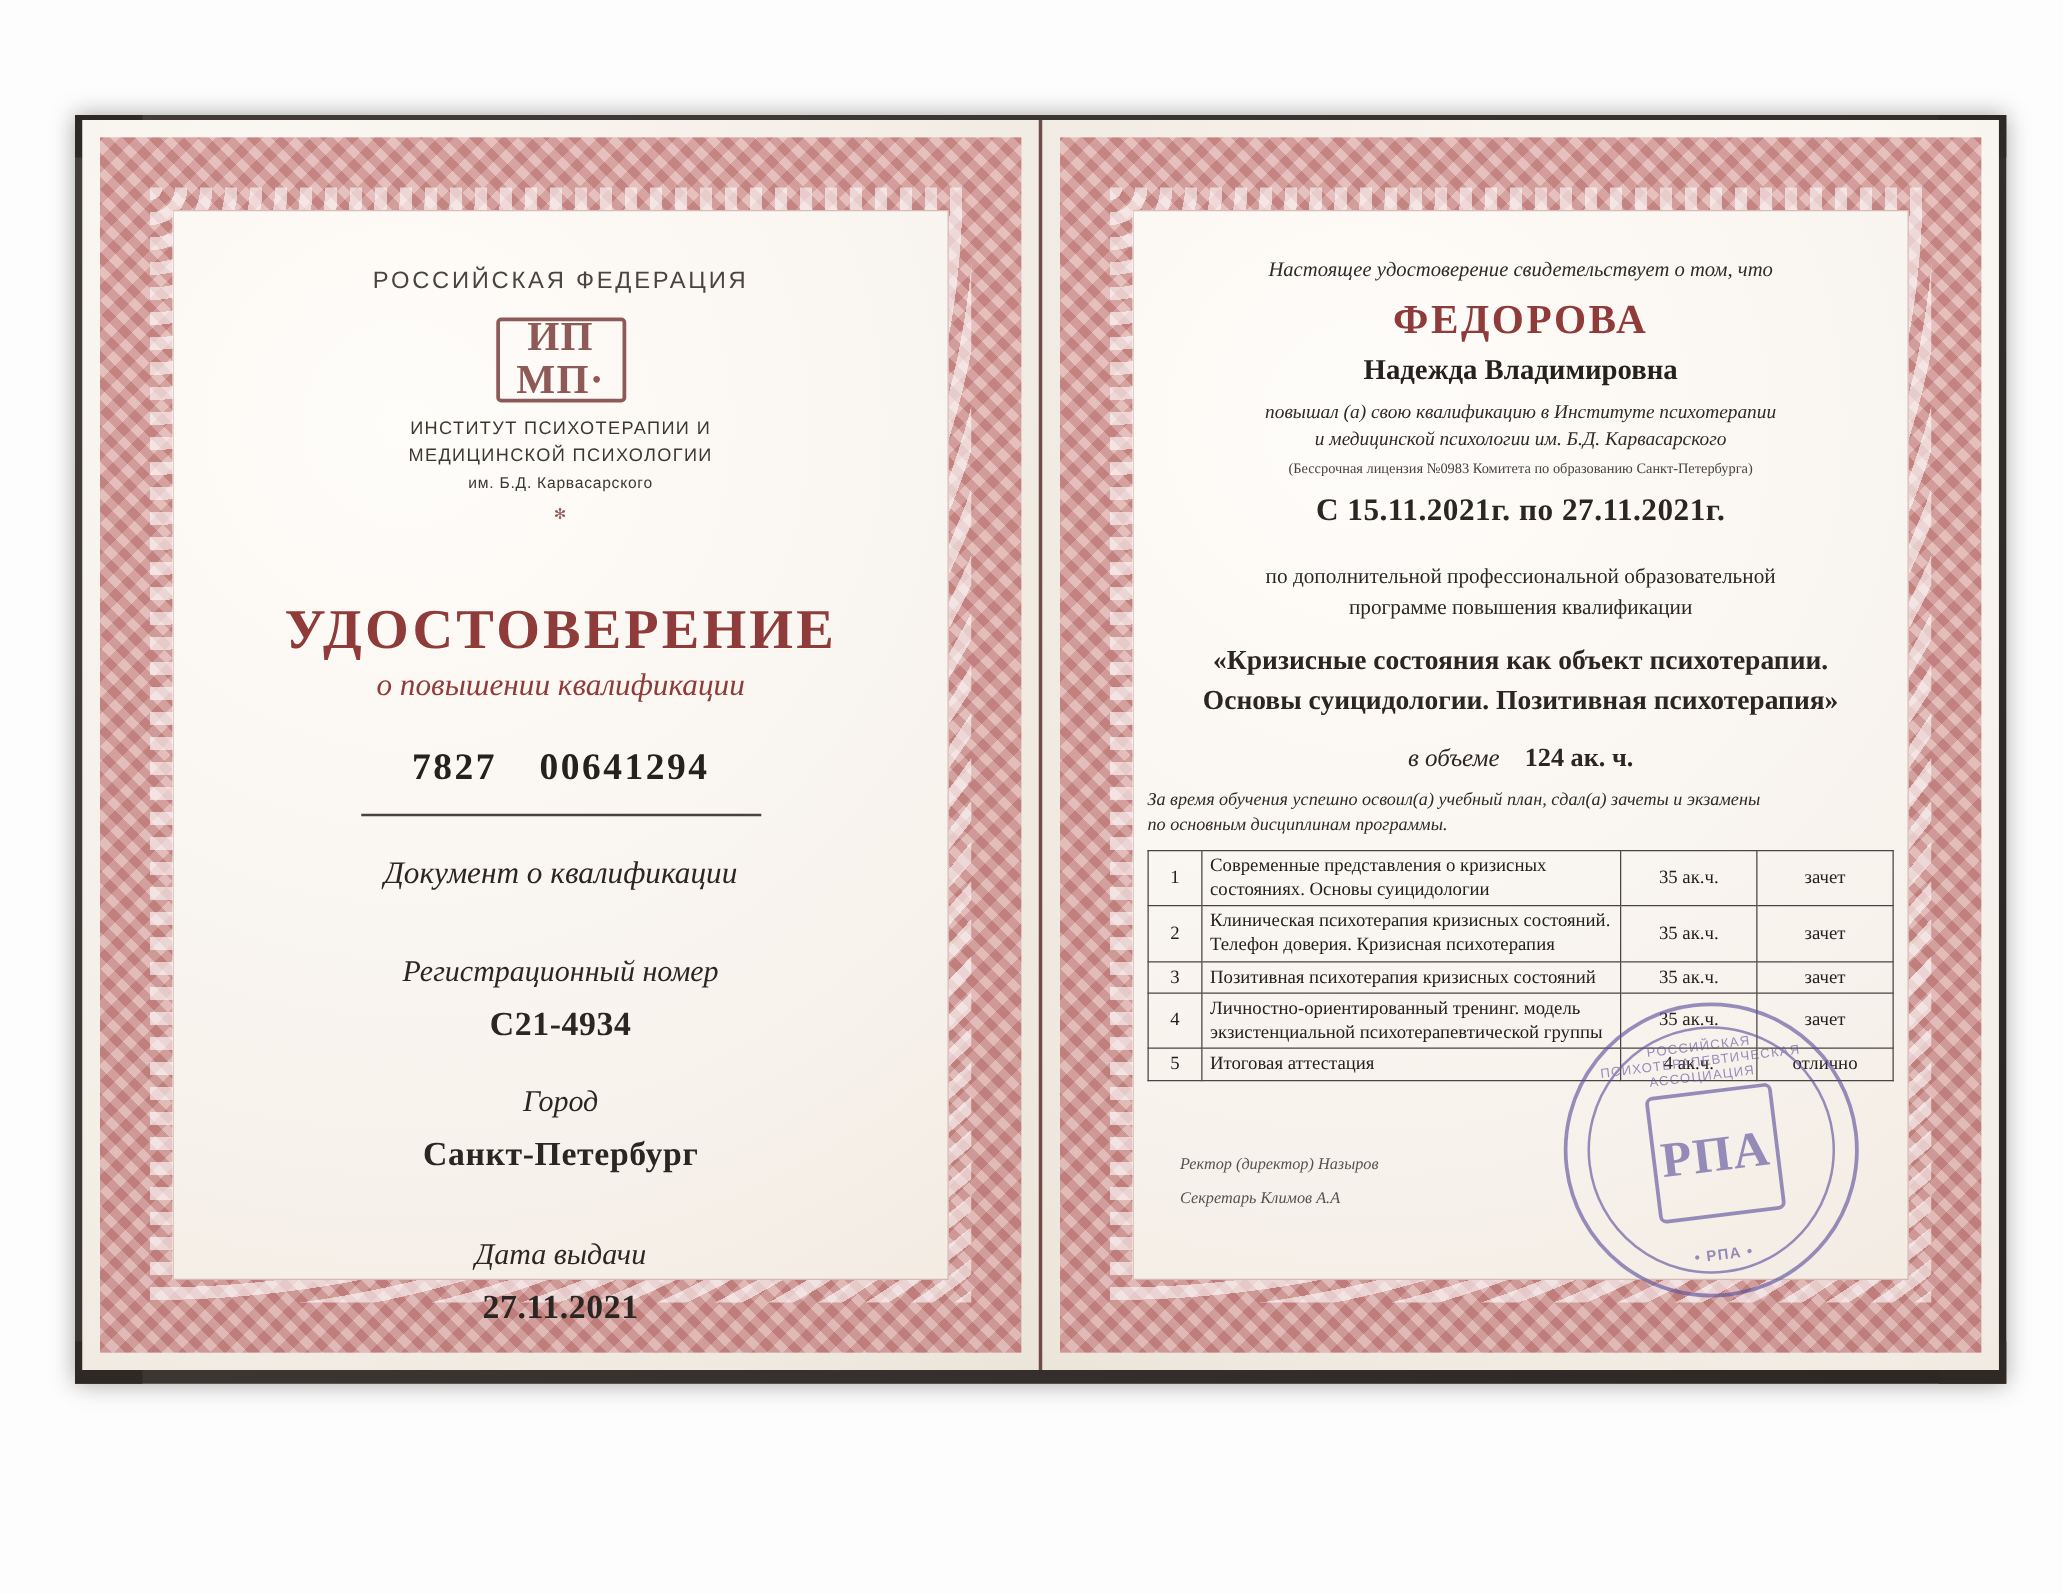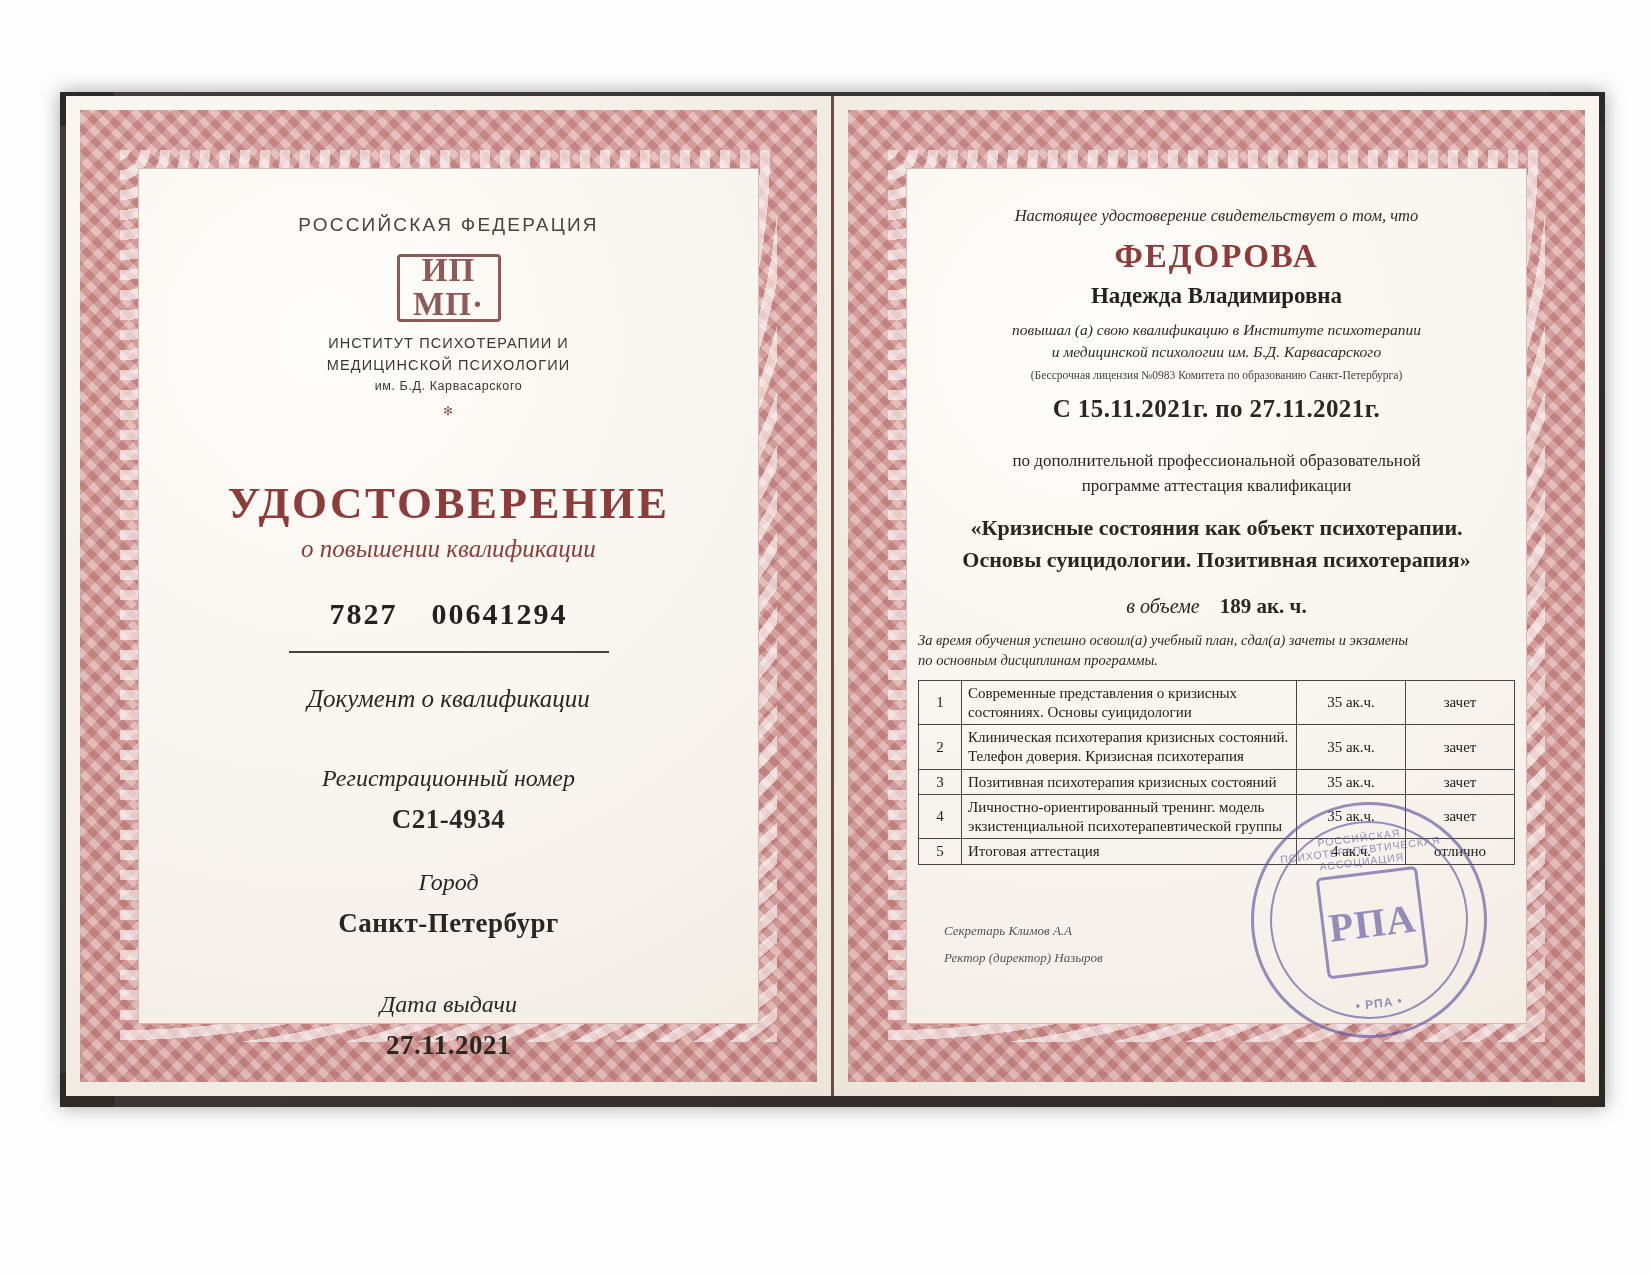--- a/index.html
+++ b/index.html
@@ -432,32 +432,32 @@
           <div>повышал (а) свою квалификацию в Институте психотерапии</div>
           <div>и медицинской психологии им. Б.Д. Карвасарского</div>
         </div>
 
         <div class="r-license">(Бессрочная лицензия №0983 Комитета по образованию Санкт-Петербурга)</div>
 
         <div class="r-period">С 15.11.2021г. по 27.11.2021г.</div>
 
         <div class="r-program-label">
           <div>по дополнительной профессиональной образовательной</div>
-          <div>программе аттестация квалификации</div>
+          <div>программе повышения квалификации</div>
         </div>
 
         <div class="r-program-title">
           <div>«Кризисные состояния как объект психотерапии.</div>
           <div>Основы суицидологии. Позитивная психотерапия»</div>
         </div>
 
         <div class="r-volume">
           <span>в объеме</span>
           &nbsp;&nbsp;
-          <b>189 ак. ч.</b>
+          <b>124 ак. ч.</b>
         </div>
 
         <div class="r-note">
           <div>За время обучения успешно освоил(а) учебный план, сдал(а) зачеты и экзамены</div>
           <div>по основным  дисциплинам программы.</div>
         </div>
 
         <table class="disciplines">
           <tbody>
             <tr>
@@ -487,22 +487,22 @@
             <tr>
               <td class="col-num">5</td>
               <td class="col-name">Итоговая аттестация</td>
               <td class="col-hours">4 ак.ч.</td>
               <td class="col-mark">отлично</td>
             </tr>
           </tbody>
         </table>
 
         <div class="signs">
+          <div>Ректор (директор) Назыров</div>
           <div>Секретарь Климов А.А</div>
-          <div>Ректор (директор) Назыров</div>
         </div>
       </div>
 
       <div class="stamp">
         <div class="stamp-top">РОССИЙСКАЯ ПСИХОТЕРАПЕВТИЧЕСКАЯ АССОЦИАЦИЯ</div>
         <div class="stamp-core">РПА</div>
         <div class="stamp-bottom">• РПА •</div>
       </div>
     </div>
 

